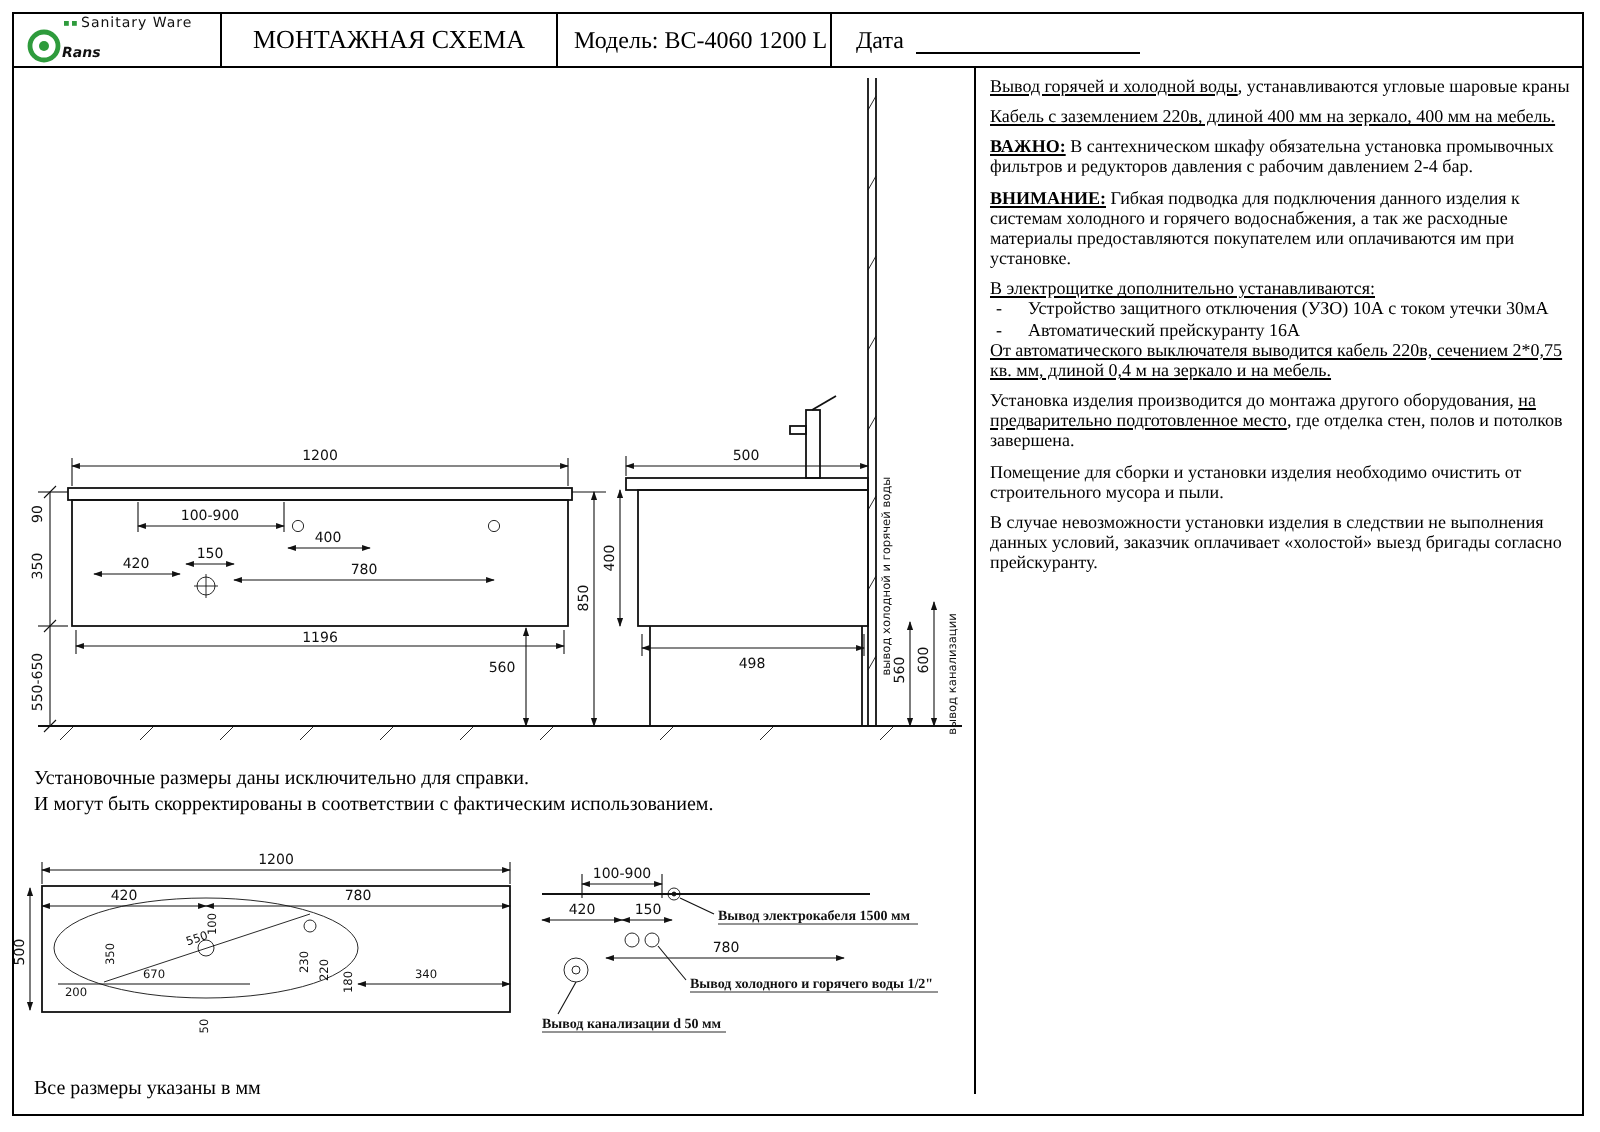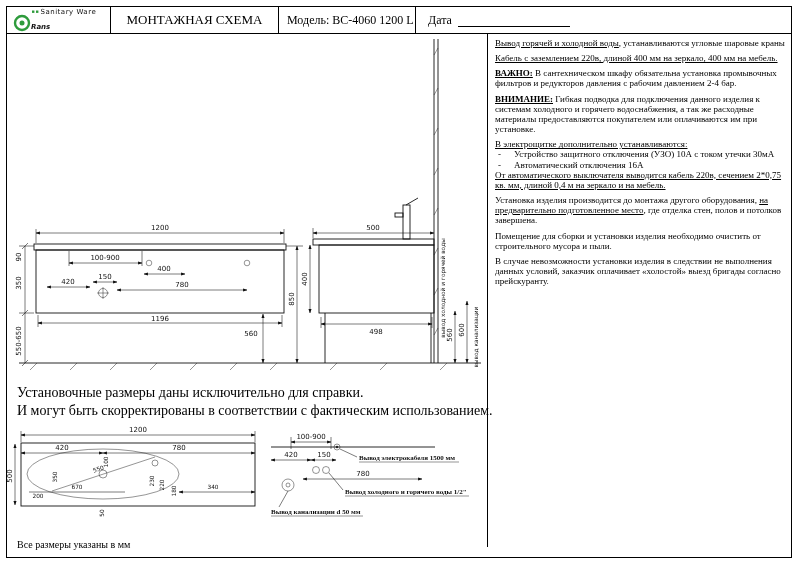--- a/index.html
+++ b/index.html
@@ -24,21 +24,21 @@
   .li .dash{width:16px;flex:none;padding-left:3px;}
   
   .drawing{position:absolute;left:0;top:26px;}
   svg .ln{stroke:#111;stroke-width:0.9;fill:none;}
   svg .dl{stroke:#111;stroke-width:0.55;fill:none;}
   svg .thin{stroke:#111;stroke-width:0.45;fill:none;}
   svg text{font-family:"DejaVu Sans",sans-serif;font-size:7px;fill:#111;stroke:none;}
   svg .sm{font-size:5.8px;}
   svg .slbl{font-family:"Liberation Serif",serif;font-weight:bold;font-size:7px;}
   
-  .note{position:absolute;left:10px;top:377px;font-size:14px;line-height:1.28;}
+  .note{position:absolute;left:10px;top:377px;font-size:10px;line-height:1.28;}
   .units{position:absolute;left:10px;top:532px;font-size:10px;font-weight:normal;}
 </style>
 </head>
 <body>
 
 <div class="page">
   <div class="frame">
 
     <div class="header">
       <div class="hcell logo-cell">
@@ -261,21 +261,21 @@
       <p class="para"><span class="bu">ВАЖНО:</span><span> В сантехническом шкафу обязательна установка промывочных фильтров и редукторов давления с рабочим давлением 2-4 бар.</span></p>
       <p class="para"><span class="bu">ВНИМАНИЕ:</span><span> Гибкая подводка для подключения данного изделия к системам холодного и горячего водоснабжения, а так же расходные материалы предоставляются покупателем или оплачиваются им при установке.</span></p>
       <p class="para">
         <span class="u">В электрощитке дополнительно устанавливаются:</span>
         <span class="li">
             <span class="dash">-</span>
             <span>Устройство защитного отключения (УЗО) 10А с током утечки 30мА</span>
           </span>
         <span class="li">
             <span class="dash">-</span>
-            <span>Автоматический отключения 16А</span>
+            <span>Автоматический прейскуранту 16А</span>
           </span>
         <span class="u">От автоматического выключателя выводится кабель 220в, сечением 2*0,75 кв. мм, длиной 0,4 м на зеркало и на мебель.</span>
       </p>
       <p class="para"><span>Установка изделия производится до монтажа другого оборудования, </span><span class="u">на предварительно подготовленное место</span><span>, где отделка стен, полов и потолков завершена.</span></p>
       <p class="para">Помещение для сборки и установки изделия необходимо очистить от строительного мусора и пыли.</p>
       <p class="para">В случае невозможности установки изделия в следствии не выполнения данных условий, заказчик оплачивает «холостой» выезд бригады согласно прейскуранту.</p>
     </div>
 
   </div>
 </div>

